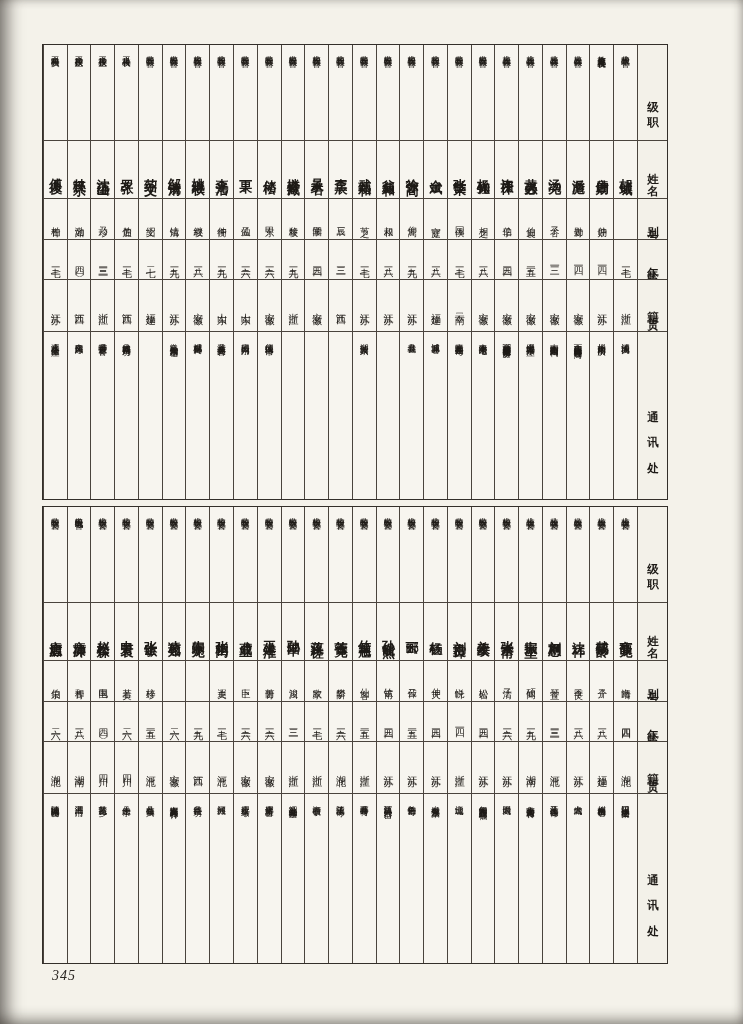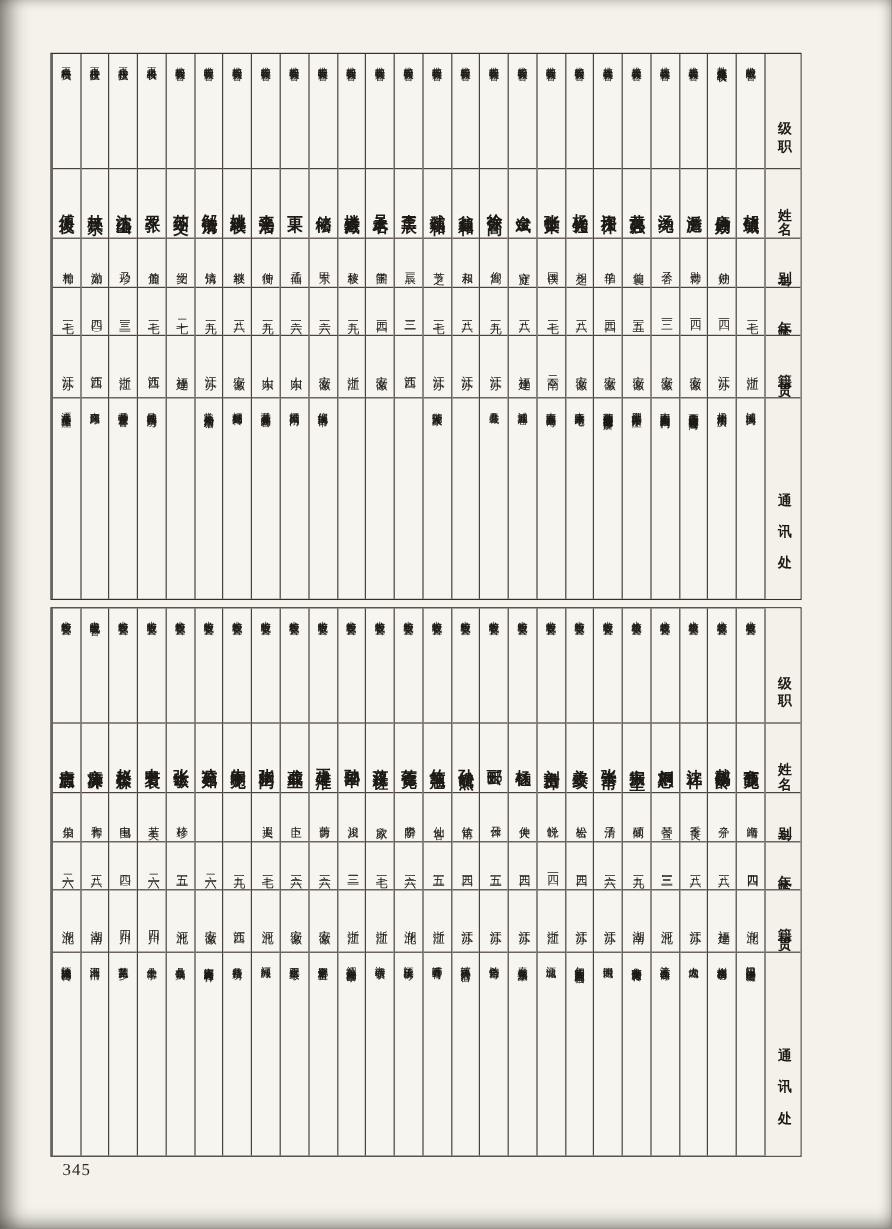--- a/index.html
+++ b/index.html
@@ -65,21 +65,21 @@
   .h-rank    { letter-spacing:16px; margin-bottom:-16px; margin-top:14px; }
   .h-name    { letter-spacing:12px; margin-bottom:-12px; }
   .h-alias   { letter-spacing:4px;  margin-bottom:-4px; }
   .h-age     { letter-spacing:4px;  margin-bottom:-4px; }
   .h-origin  { letter-spacing:8px;  margin-bottom:-8px; }
   .h-address { letter-spacing:26px; margin-bottom:-26px; margin-top:22px; }
   .header-col .c-rank, .header-col .c-address { align-items:center; padding-top:0; }
 
   .page-num {
     position:absolute; left:52px; top:968px;
-    font-size:14px; color:#2b2723; letter-spacing:1px;
+    font-size:14px; color:#2b2723; letter-spacing:1px;font-style:italic;
   }
 </style>
 </head>
 <body>
 
 <div class="scan-page">
 
   <div class="roster-table" id="table-top">
     <div class="col header-col">
       <div class="cell c-rank">

